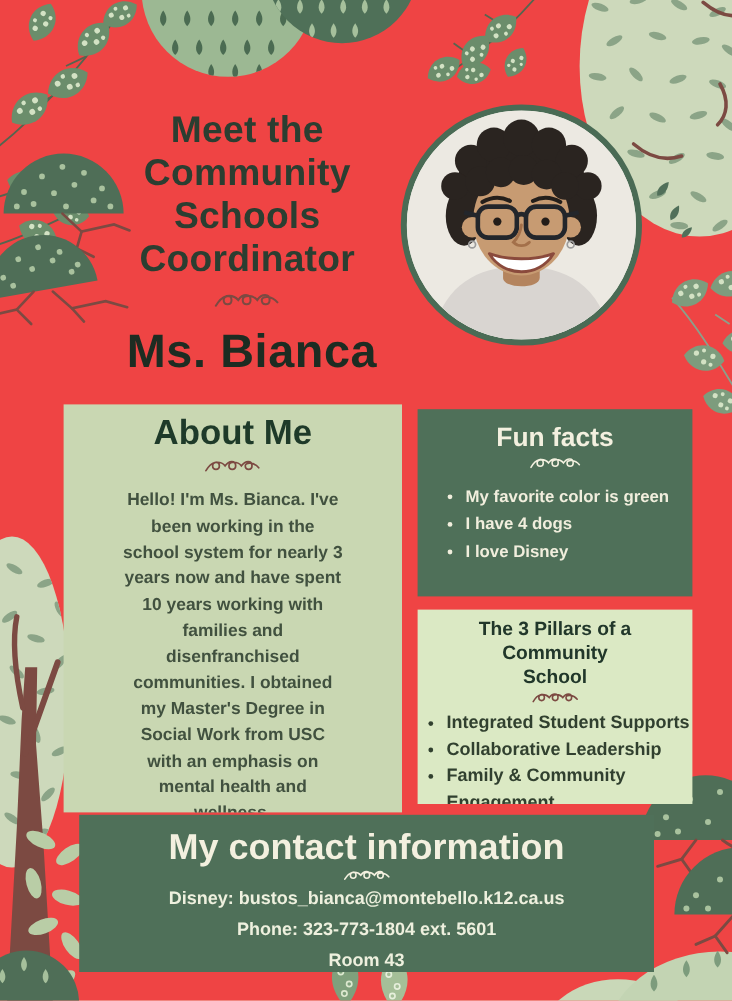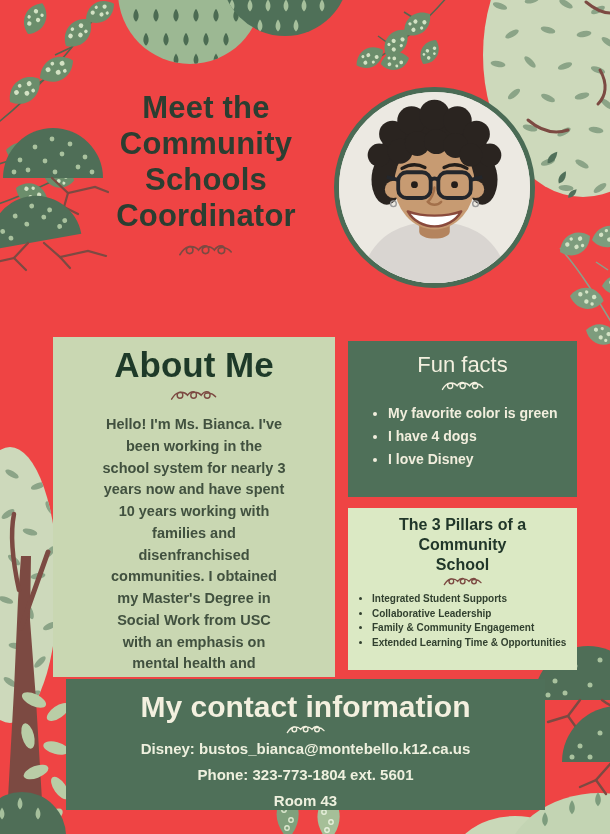--- a/index.html
+++ b/index.html
@@ -27,43 +27,43 @@
     left:334px;top:87px;width:201px;height:201px;border-radius:50%;
     border:5px solid #4a6b55;overflow:hidden;box-sizing:border-box;background:#ece9e2;
   }
   .photo svg{display:block;width:100%;height:100%;}
 
   .box{box-sizing:border-box;}
   .about{
     left:53px;top:337px;width:282px;height:340px;background:#c9d7b2;
     text-align:center;padding-top:8px;overflow:hidden;
   }
-  .about h2{margin:0;font-size:35px;font-weight:800;color:#1e3a29;}
+  .about h2{margin:0;font-size:29px;font-weight:800;color:#1e3a29;}
   .about .body{
     margin:11px auto 0;width:244px;font-size:14.5px;line-height:1.5;
     font-weight:700;color:#41513f;white-space:pre-line;
   }
   .dark-box{background:#4f7059;color:#f3f0df;}
   .fun{
     left:348px;top:341px;width:229px;height:156px;text-align:center;padding-top:11px;overflow:hidden;
   }
-  .fun h2{margin:0;font-size:22px;font-weight:400;color:#f3f0df;}
+  .fun h2{margin:0;font-size:22px;font-weight:700;color:#f3f0df;}
   .fun ul{margin:9px 16px 0;padding-left:24px;text-align:left;}
   .fun li{font-size:14px;font-weight:700;color:#f1eedd;line-height:1.66;white-space:nowrap;}
   .fun li::marker{color:#f1eedd;}
   .pillars{
     left:348px;top:508px;width:229px;height:162px;background:#dbe9c4;
     text-align:center;padding-top:7px;overflow:hidden;
   }
   .pillars h2{
     margin:0 auto;width:210px;font-size:16px;line-height:20px;font-weight:800;
     color:#21372a;white-space:pre-line;
   }
   .pillars ul{margin:4px 0 0;padding-left:24px;text-align:left;}
-  .pillars li{font-size:10px;font-weight:700;color:#31402f;line-height:1.46;}
+  .pillars li{font-size:15px;font-weight:700;color:#31402f;line-height:1.46;}
   .pillars li::marker{color:#31402f;}
   .contact{
     left:66px;top:679px;width:479px;height:131px;text-align:center;padding-top:11px;overflow:hidden;
   }
   .contact h2{margin:0;font-size:30px;font-weight:800;color:#f3f0df;}
   .contact .line{font-size:15px;font-weight:600;color:#eef0de;line-height:1.72;}
   .contact .sq-wrap{margin-top:0px;}
 </style>
 </head>
 <body>
@@ -374,20 +374,21 @@
 Community
 Schools
 Coordinator</div>
 
   <div class="layer sq-title">
     <svg class="squiggle maroon" width="56" height="16" viewBox="0 0 60 16">
       <path d="M2 12 C8 2 16 1 16 7 C16 12 9 12 9 7 C9 2 18 2 22 7 C26 1 33 1 33 7 C33 12 26 12 26 7 C26 2 35 2 39 7 C43 1 50 1 50 7 C50 12 43 12 43 7 C43 3 52 3 57 9" fill="none" stroke="currentColor" stroke-width="1.8" stroke-linecap="round"></path>
     </svg>
   </div>
 
+  <div class="layer name">Ms. Bianca</div>
 
   <div class="layer photo">
     <svg viewBox="0 0 200 200" role="img">
       <rect width="200" height="200" fill="#ece9e2"></rect>
       <g fill="#2a2420">
         <ellipse cx="100" cy="64" rx="56" ry="44"></ellipse>
         <ellipse cx="50" cy="92" rx="16" ry="26"></ellipse>
         <ellipse cx="150" cy="92" rx="16" ry="26"></ellipse>
         <circle cx="56" cy="44" r="14"></circle>
           <circle cx="76" cy="30" r="15"></circle>

